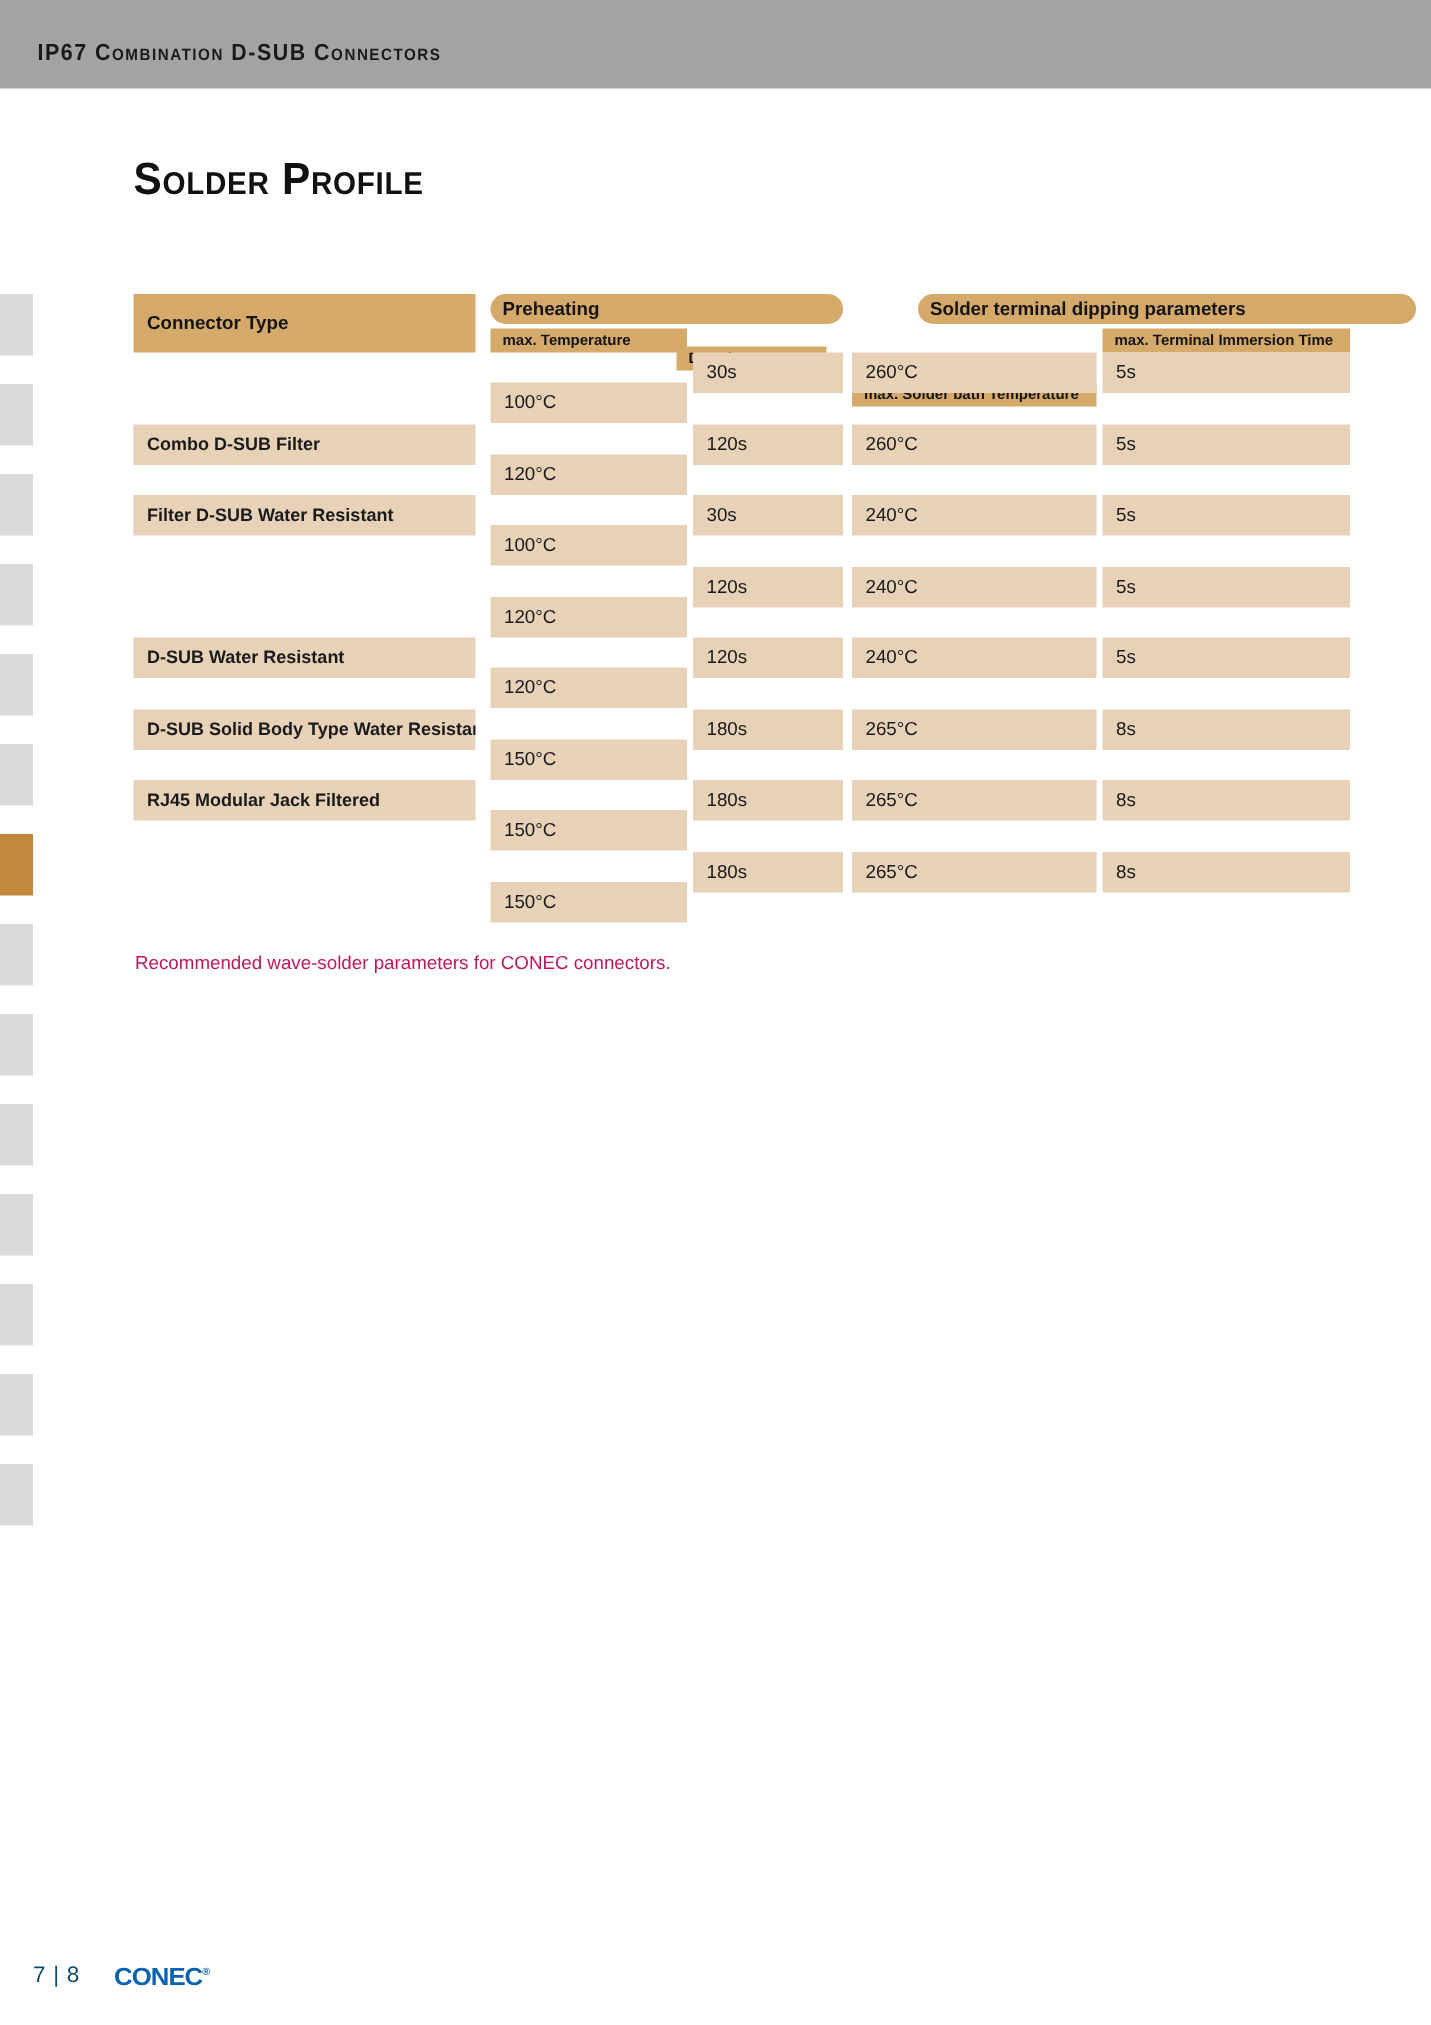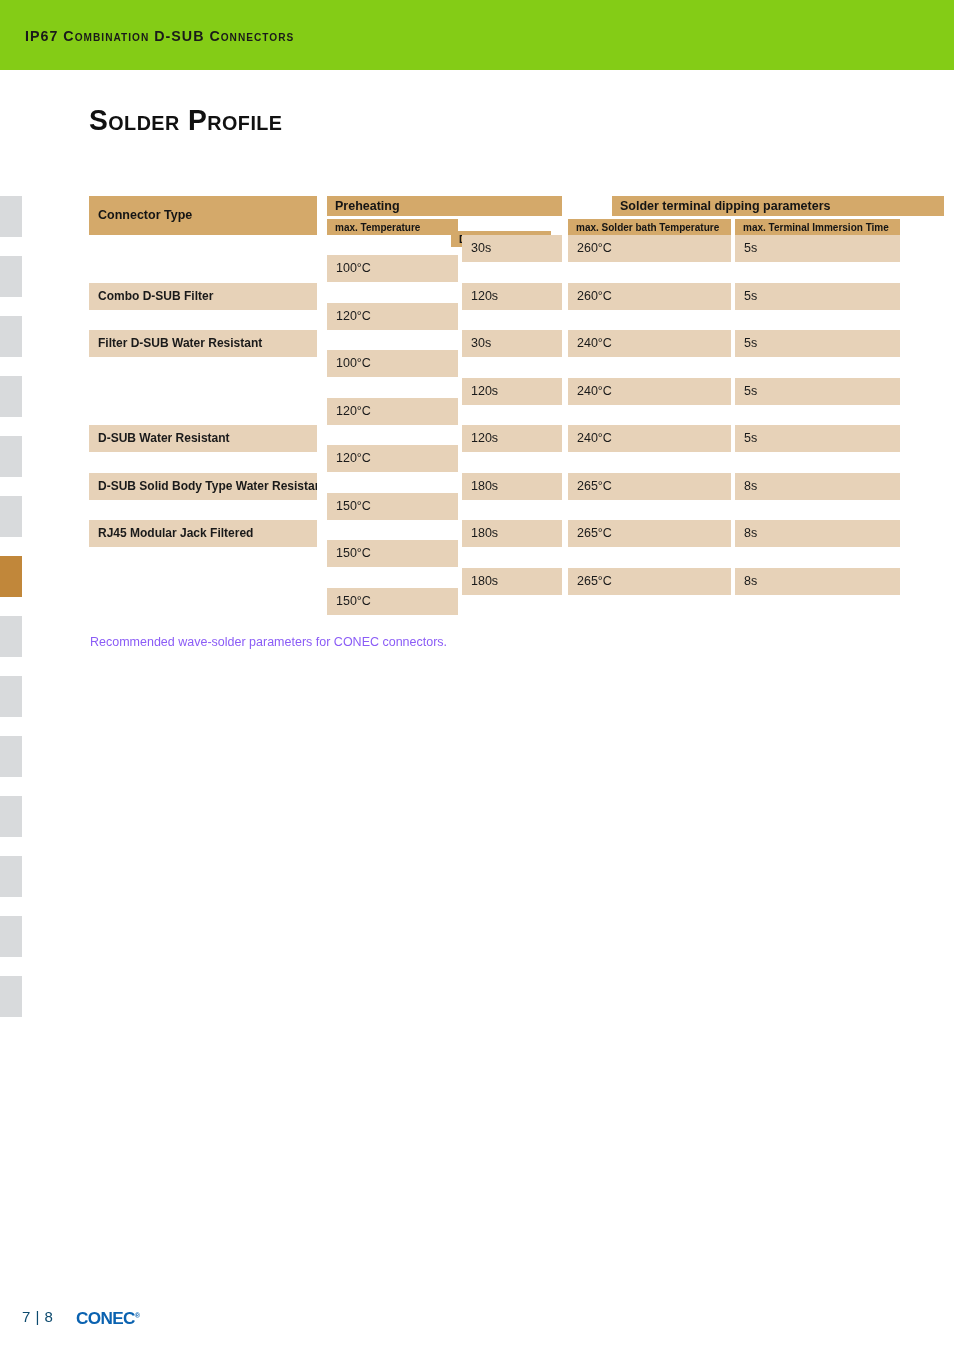--- a/index.html
+++ b/index.html
@@ -15,22 +15,22 @@
     overflow: hidden;
     -webkit-font-smoothing: antialiased;
   }
 
   
   .page-header {
     position: absolute;
     left: 0;
     top: 0;
     width: 954px;
-    height: 70px;
-    background: #84cc16;
+    height: 59px;
+    background: #a3a3a3;
   }
   .page-header-text {
     position: absolute;
     left: 25px;
     top: 27px;
     font-size: 15.5px;
     font-weight: 600;
     letter-spacing: 1.1px;
     color: #1a1a1a;
     font-variant: small-caps;
@@ -103,34 +103,35 @@
     padding: 12px 0 0 9px;
     font-size: 12.5px;
     font-weight: 700;
   }
   .th-group {
     top: 0;
     height: 20px;
     padding: 3px 0 0 8px;
     font-size: 12.5px;
     font-weight: 700;
+    border-radius: 10px;
   }
   .th-group.preheating { left: 238px; width: 235px; }
   .th-group.dipping    { left: 479px; width: 332px; margin-left: 44px; }
 
   .th-sub {
     top: 23px;
     height: 16px;
     padding: 2.5px 0 0 8px;
     font-size: 10px;
     font-weight: 700;
   }
   .th-sub.c1 { left: 238px; width: 131px; }
   .th-sub.c2 { left: 362px; width: 100px; margin-top: 12px; }
-  .th-sub.c3 { left: 479px; width: 163px; }
+  .th-sub.c3 { left: 479px; width: 163px; margin-top: 36px; }
   .th-sub.c4 { left: 646px; width: 165px; }
 
   .trow {
     position: relative;
     height: 47.5px;
   }
   .td-cell {
     position: absolute;
     top: 0;
     height: 27px;
@@ -147,21 +148,21 @@
   .td-cell.c1 { left: 238px; width: 131px; margin-top: 20px; }
   .td-cell.c2 { left: 373px; width: 100px; }
   .td-cell.c3 { left: 479px; width: 163px; }
   .td-cell.c4 { left: 646px; width: 165px; }
 
   .table-caption {
     position: absolute;
     left: 90px;
     top: 635px;
     font-size: 12.5px;
-    color: #8b5cf6;
+    color: #be185d;
     font-family: "Liberation Sans Narrow", "Liberation Sans", sans-serif;
     white-space: nowrap;
   }
 
   
   .page-footer {
     position: absolute;
     left: 0;
     top: 1305px;
     width: 954px;

